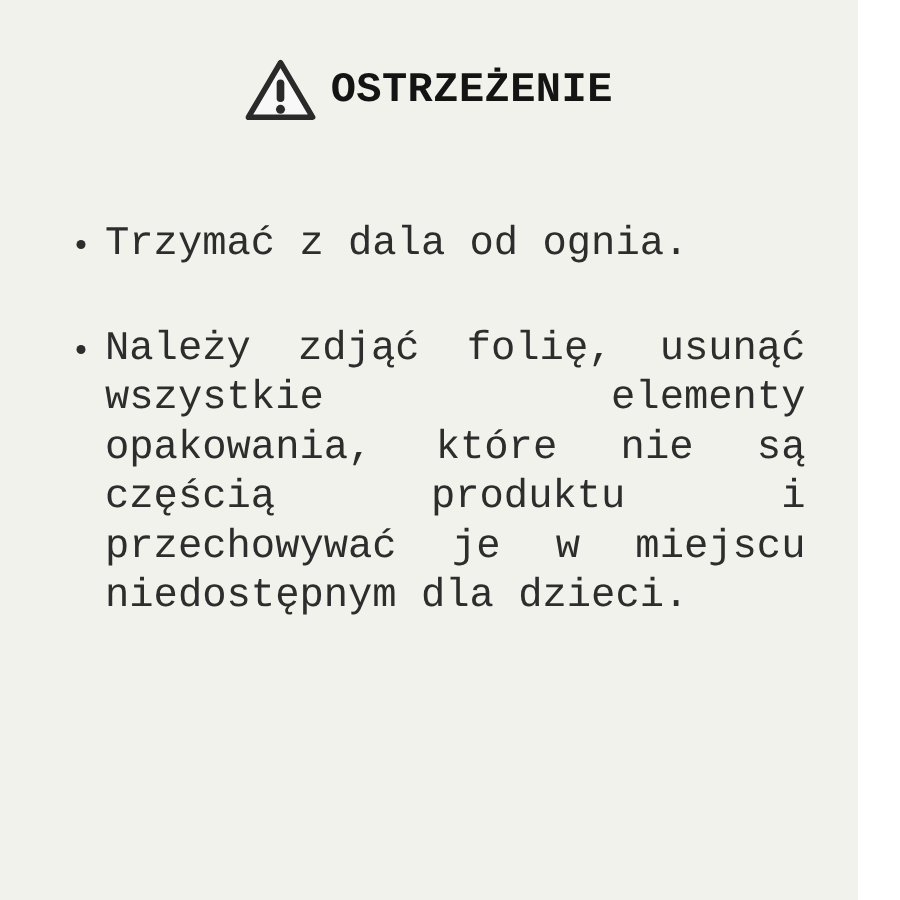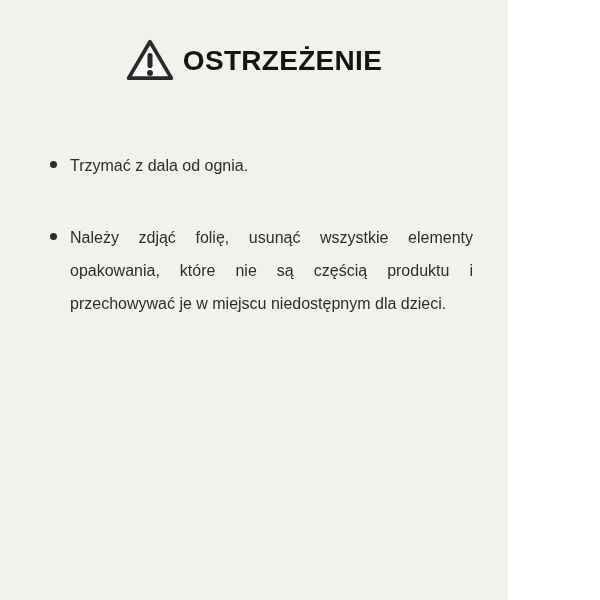--- a/index.html
+++ b/index.html
@@ -1,26 +1,26 @@
 <!DOCTYPE html>
 <html><head>
 <meta charset="utf-8">
 <style>
   html, body {
     margin: 0;
     padding: 0;
   }
   .page {
     position: relative;
-    width: 508px;
+    width: 572px;
     height: 600px;
     box-sizing: border-box;
     overflow: hidden;
     background: var(--background, #f2f2ec);
-    font-family: Liberation Sans, sans-serif;
+    font-family: Liberation Mono, monospace;
   }
   .header {
     display: flex;
     justify-content: center;
     align-items: center;
     gap: 9px;
     padding-top: 38px;
   }
   .icon {
     display: inline-flex;
@@ -37,21 +37,21 @@
     font-weight: bold;
     letter-spacing: 0.3px;
     color: var(--heading, #141414);
   }
   .warning-list {
     margin: 64px 0 0 0;
     padding: 0 35px 0 70px;
     list-style: disc outside;
   }
   .warning-item {
-    font-size: 16px;
+    font-size: 27px;
     line-height: 33px;
     color: var(--text, #2d2d2d);
     text-align: justify;
   }
   .warning-item::marker {
     color: var(--text, #2d2d2d);
     font-size: 22px;
   }
   .warning-item + .warning-item {
     margin-top: 37px;

